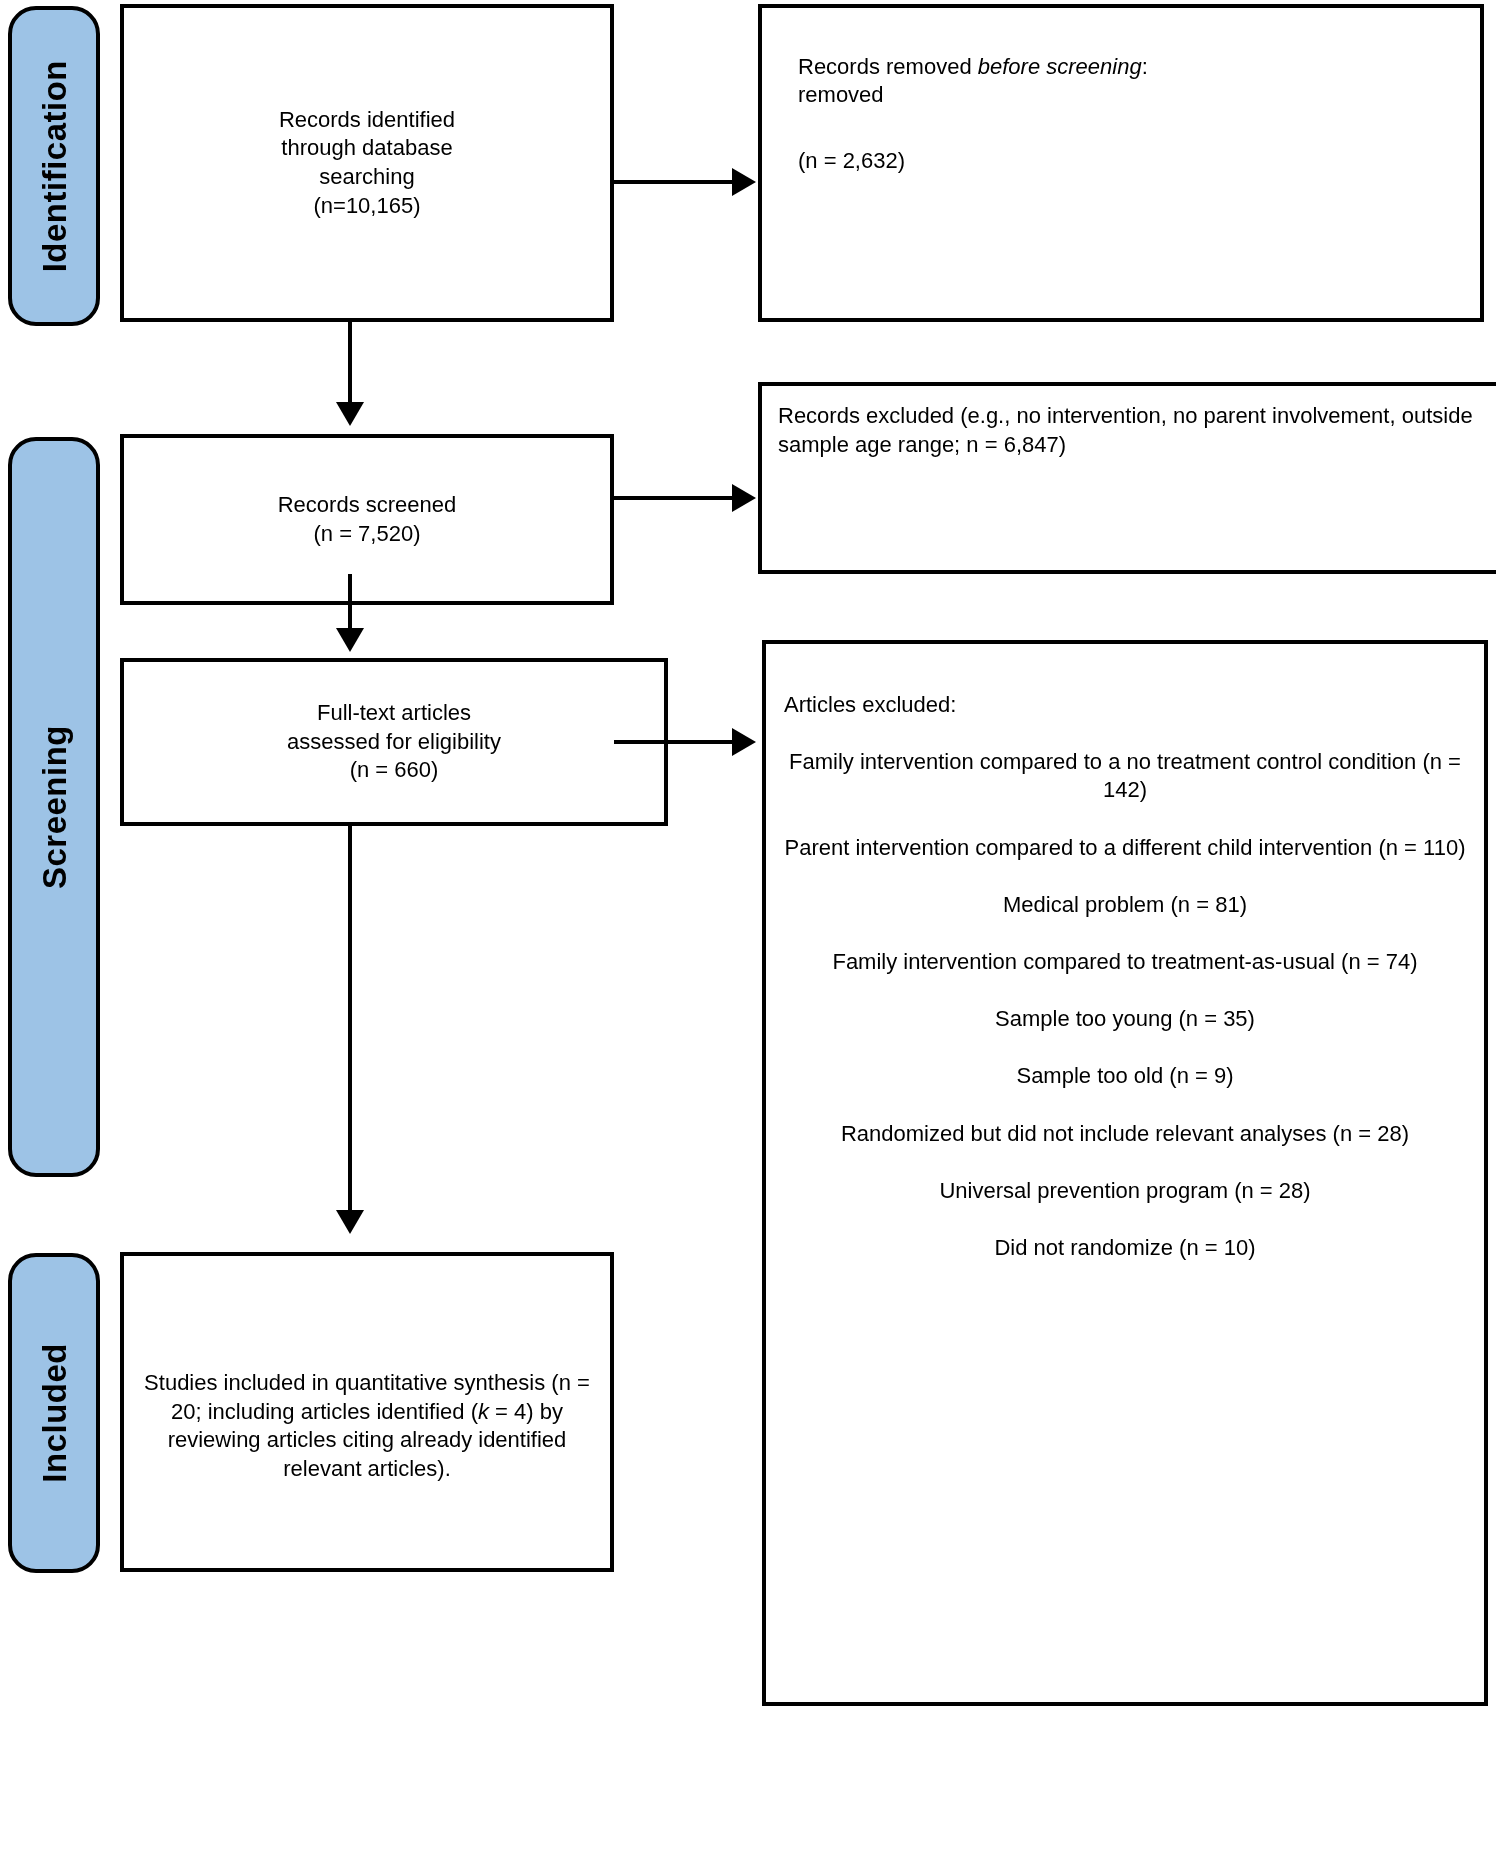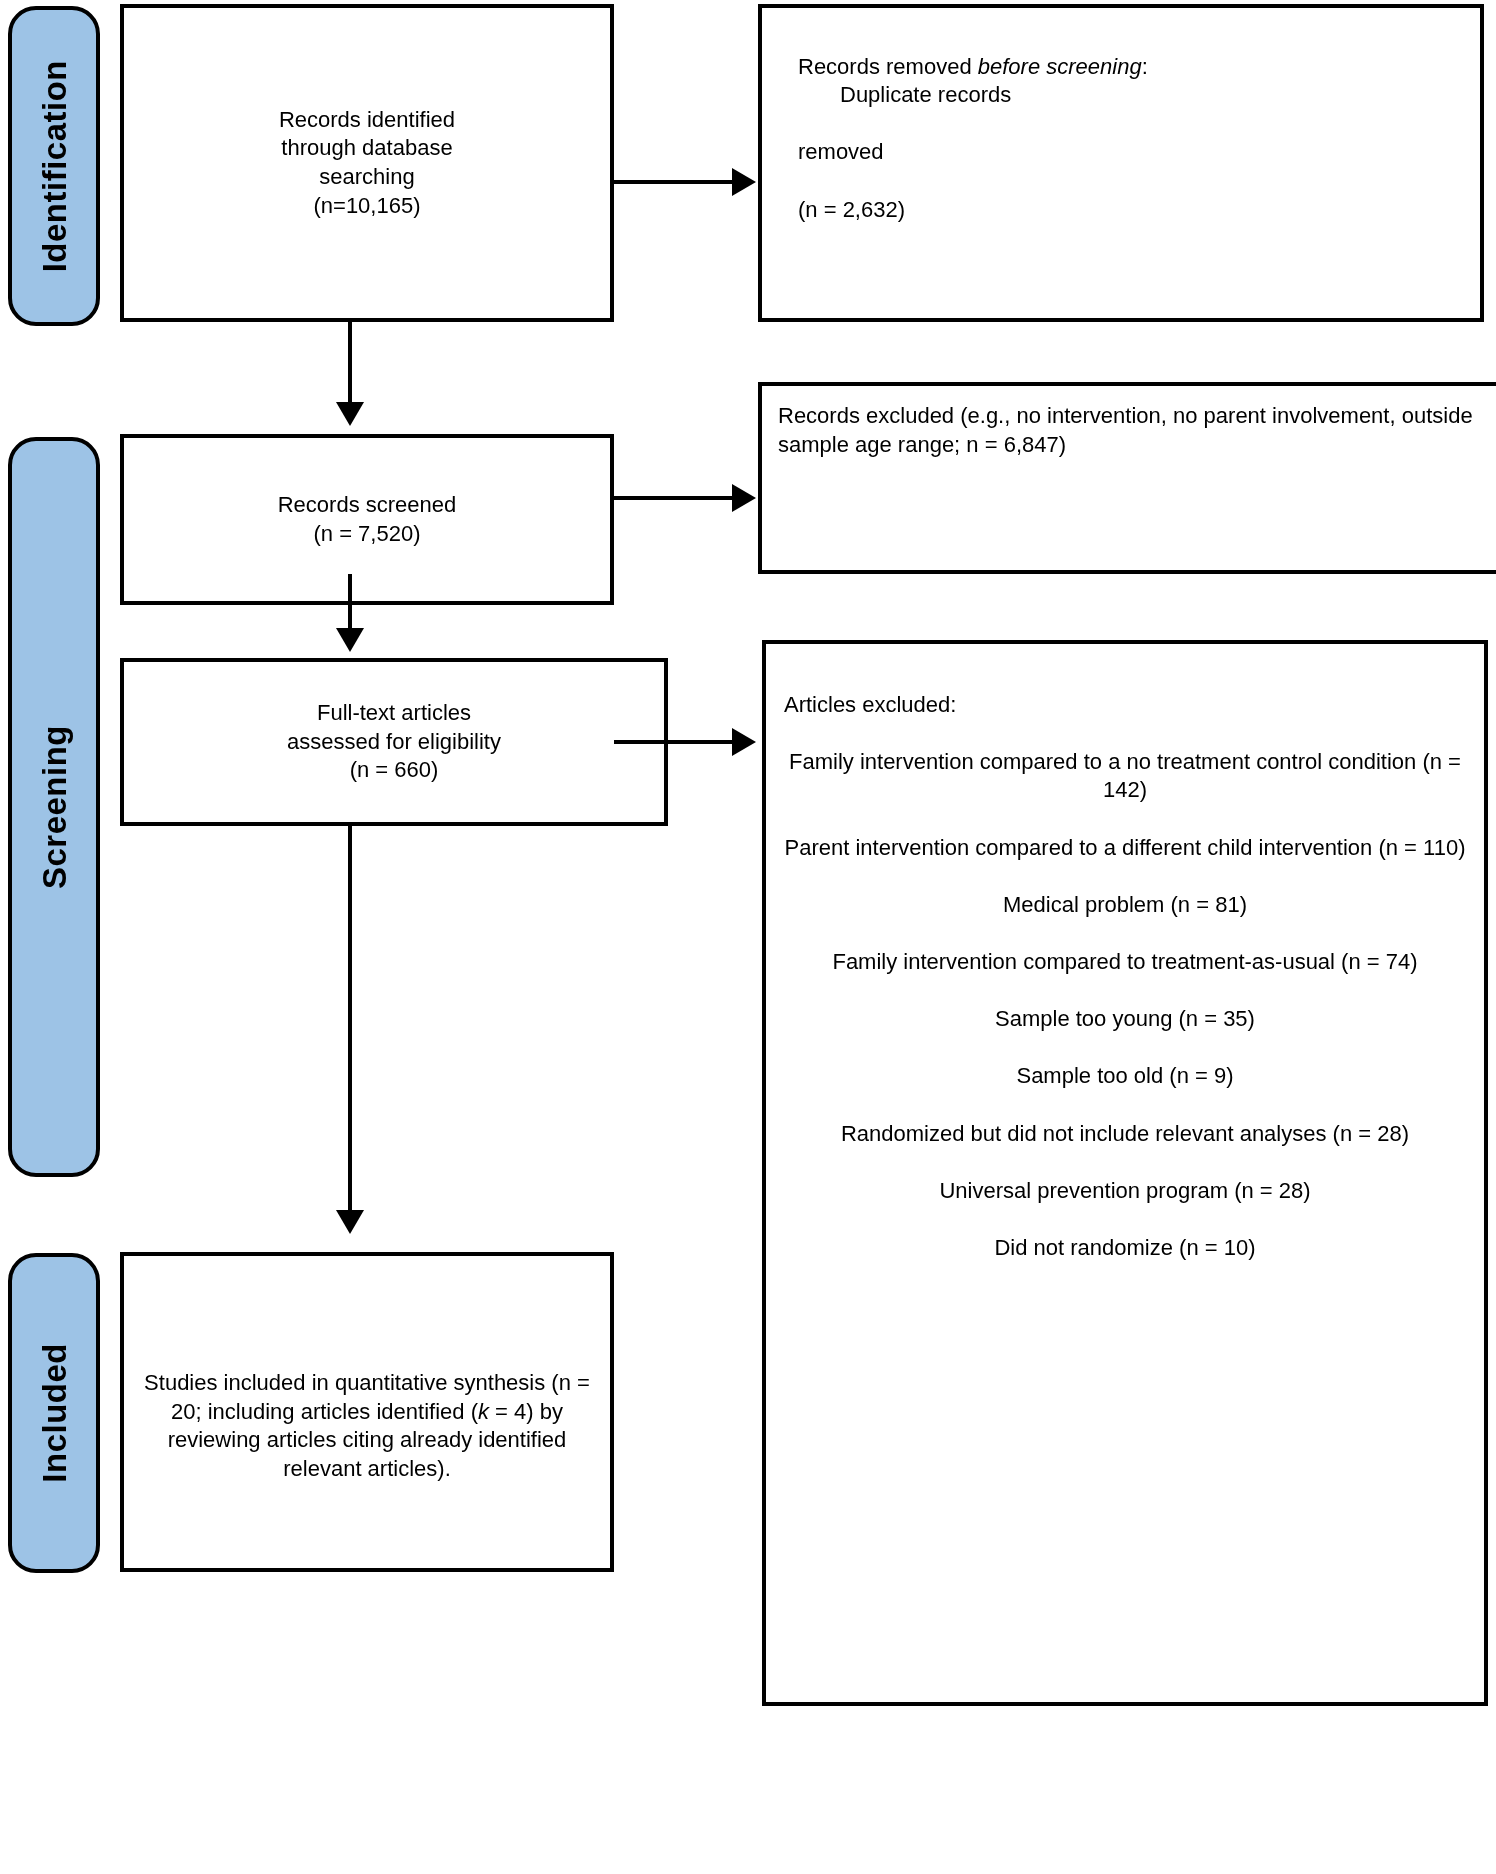--- a/index.html
+++ b/index.html
@@ -132,23 +132,22 @@
   <div class="pbox" style="left:120px; top:4px; width:494px; height:318px;">
     <div class="txt">Records identified
 through database
 searching
 (n=10,165)</div>
   </div>
 
   <div class="pbox left-align" style="left:758px; top:4px; width:726px; height:318px;padding-left:36px;">
     <div class="txt" style="text-align:left;">
       <span>Records removed </span><span class="ital">before screening</span><span>:</span>
-      <span class="hang">Duplicate records</span>
       <span class="hang" style="text-indent:0;">removed</span>
-      <span class="hang" style="text-indent:0;">(n = 2,632)</span>
+      <span class="hang" style="text-indent:0;margin-top:9px;">(n = 2,632)</span>
     </div>
   </div>
 
   <div class="conn">
     <div class="h-line" style="left:614px; top:180px; width:118px;"></div>
     <div class="arrow-right" style="left:732px; top:168px;"></div>
   </div>
 
   <div class="conn">
     <div class="v-line" style="left:348px; top:322px; height:88px;"></div>

